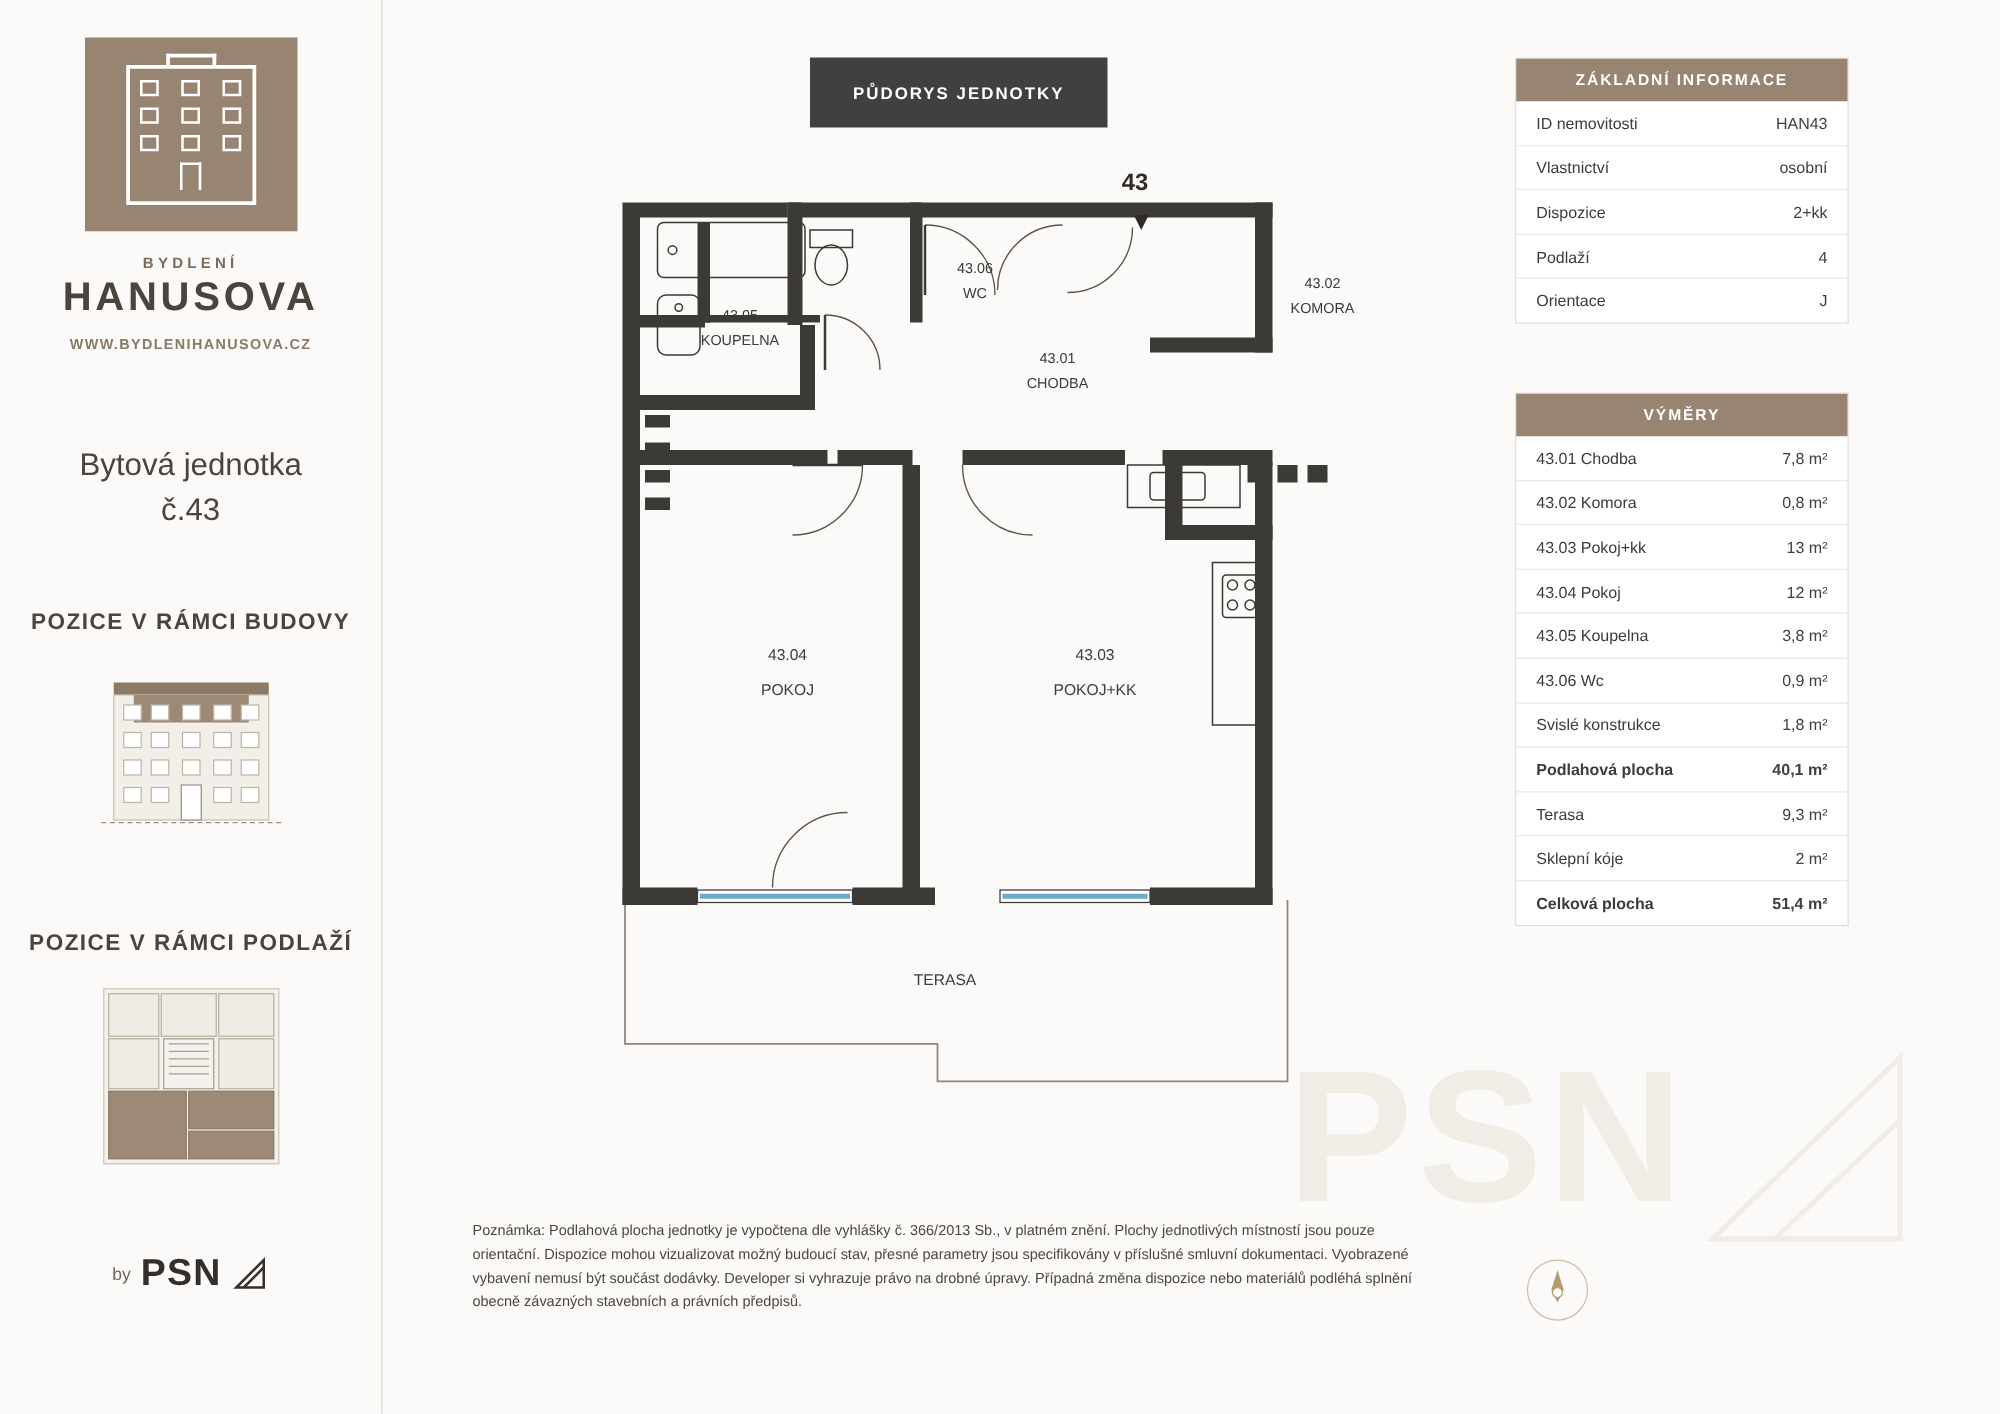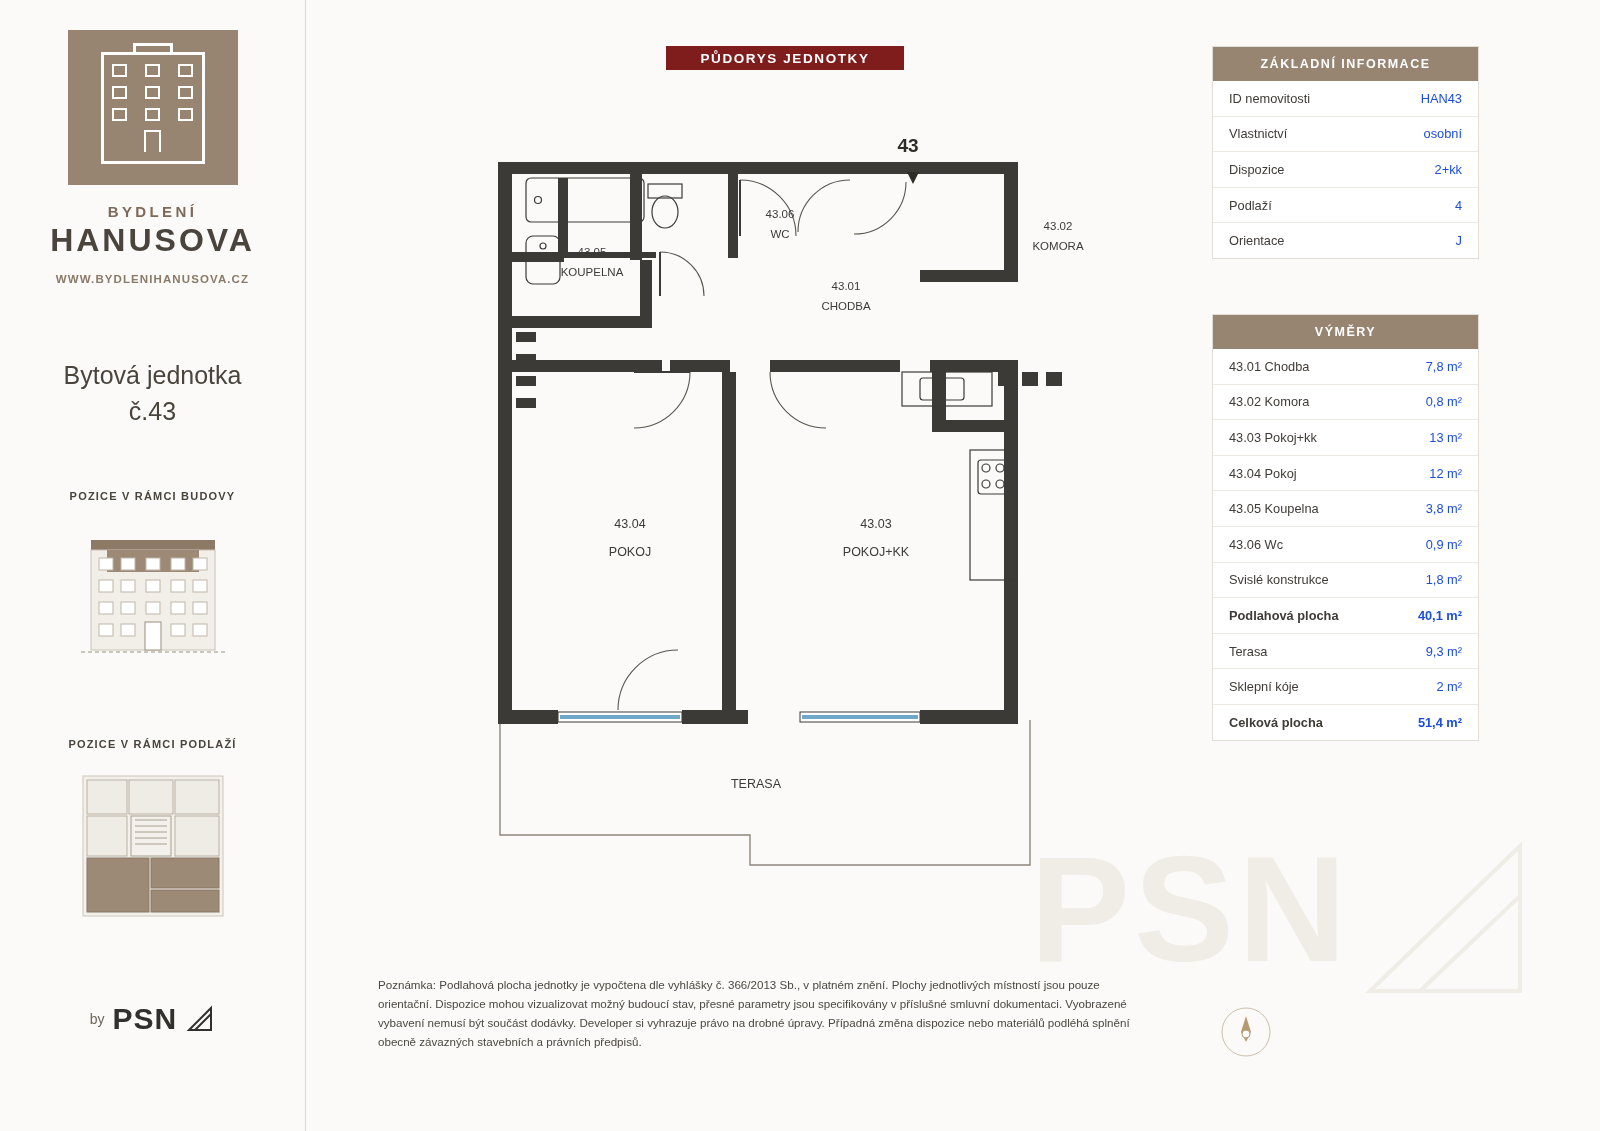--- a/index.html
+++ b/index.html
@@ -29,50 +29,50 @@
     position:relative;box-sizing:border-box;background:#978572;
   }
   .logo-building:before{
     content:"";position:absolute;left:50%;top:-12px;transform:translateX(-50%);
     width:40px;height:9px;border:3px solid #fff;border-bottom:none;box-sizing:border-box;
   }
   .lb-row{display:flex;justify-content:space-around;margin-top:9px;}
   .lb-win{width:15px;height:13px;border:2px solid #fff;box-sizing:border-box;}
   .lb-door{width:17px;height:22px;border:2px solid #fff;border-bottom:none;margin:9px auto 0;box-sizing:border-box;}
   .brand{margin-top:18px;text-align:center;}
-  .brand .b1{font-size:15px;letter-spacing:3.4px;color:#7d6a58;font-weight:bold;}
+  .brand .b1{font-size:12px;letter-spacing:3.4px;color:#7d6a58;font-weight:bold;}
   .brand .b2{font-size:32px;letter-spacing:3px;color:#4a443d;font-weight:bold;margin-top:2px;}
   .brand .b3{font-size:11.5px;letter-spacing:1.1px;color:#8a7a68;margin-top:14px;font-weight:bold;}
   .unit-title{margin-top:72px;text-align:center;font-size:25px;line-height:1.45;color:#4a443d;}
-  .sec-title{margin-top:60px;font-size:11px;letter-spacing:1.2px;font-weight:bold;color:#4a443d;text-align:center;}
+  .sec-title{margin-top:60px;font-size:18px;letter-spacing:1.2px;font-weight:bold;color:#4a443d;text-align:center;}
   .bldg-thumb{margin-top:16px;width:160px;height:160px;position:relative;}
   .floor-thumb{margin-top:16px;width:160px;height:160px;position:relative;}
   .psn{position:absolute;left:0;right:0;bottom:95px;display:flex;align-items:center;justify-content:center;gap:8px;}
   .psn .by{font-size:14px;color:#6f665c;}
   .psn .psnword{font-size:30px;font-weight:bold;letter-spacing:1px;color:#332f2c;}
 
   
   .plan-badge{
-    position:absolute;left:666px;top:46px;width:238px;height:24px;background:#7f1d1d;
+    position:absolute;left:648px;top:46px;width:238px;height:56px;background:#404040;
     color:#fff;font-size:13.5px;font-weight:bold;letter-spacing:1.6px;
     display:flex;align-items:center;justify-content:center;
   }
 
   
   .panel{position:absolute;background:#fff;border:1px solid #e2ded7;}
   .panel-head{
     background:#978572;color:#fff;height:34px;display:flex;align-items:center;justify-content:center;
     font-size:12.5px;font-weight:bold;letter-spacing:1.5px;
   }
   .prow{
     display:flex;justify-content:space-between;align-items:center;
     padding:0 16px;height:34.6px;font-size:12.8px;border-bottom:1px solid #ece8e2;color:#3f3b36;
   }
   .prow:last-child{border-bottom:none;}
-  .prow .val{color:#1d4ed8;}
+  .prow .val{color:#404040;}
   .prow.bold,.prow.bold .val{font-weight:bold;}
   #info-panel{left:1212px;top:46px;width:265px;}
   #areas-panel{left:1212px;top:314px;width:265px;}
 
   
   .plan{position:absolute;left:330px;top:120px;width:860px;height:760px;}
   svg.planvec{position:absolute;left:0;top:0;}
   .rlabel{font-size:11.5px;fill:#3b3b39;text-anchor:middle;font-family:"Liberation Sans",sans-serif;}
   .rlabel.big{font-size:12.5px;}
   .unitnum{font-size:19px;font-weight:bold;fill:#2f2c28;text-anchor:middle;font-family:"Liberation Sans",sans-serif;}

